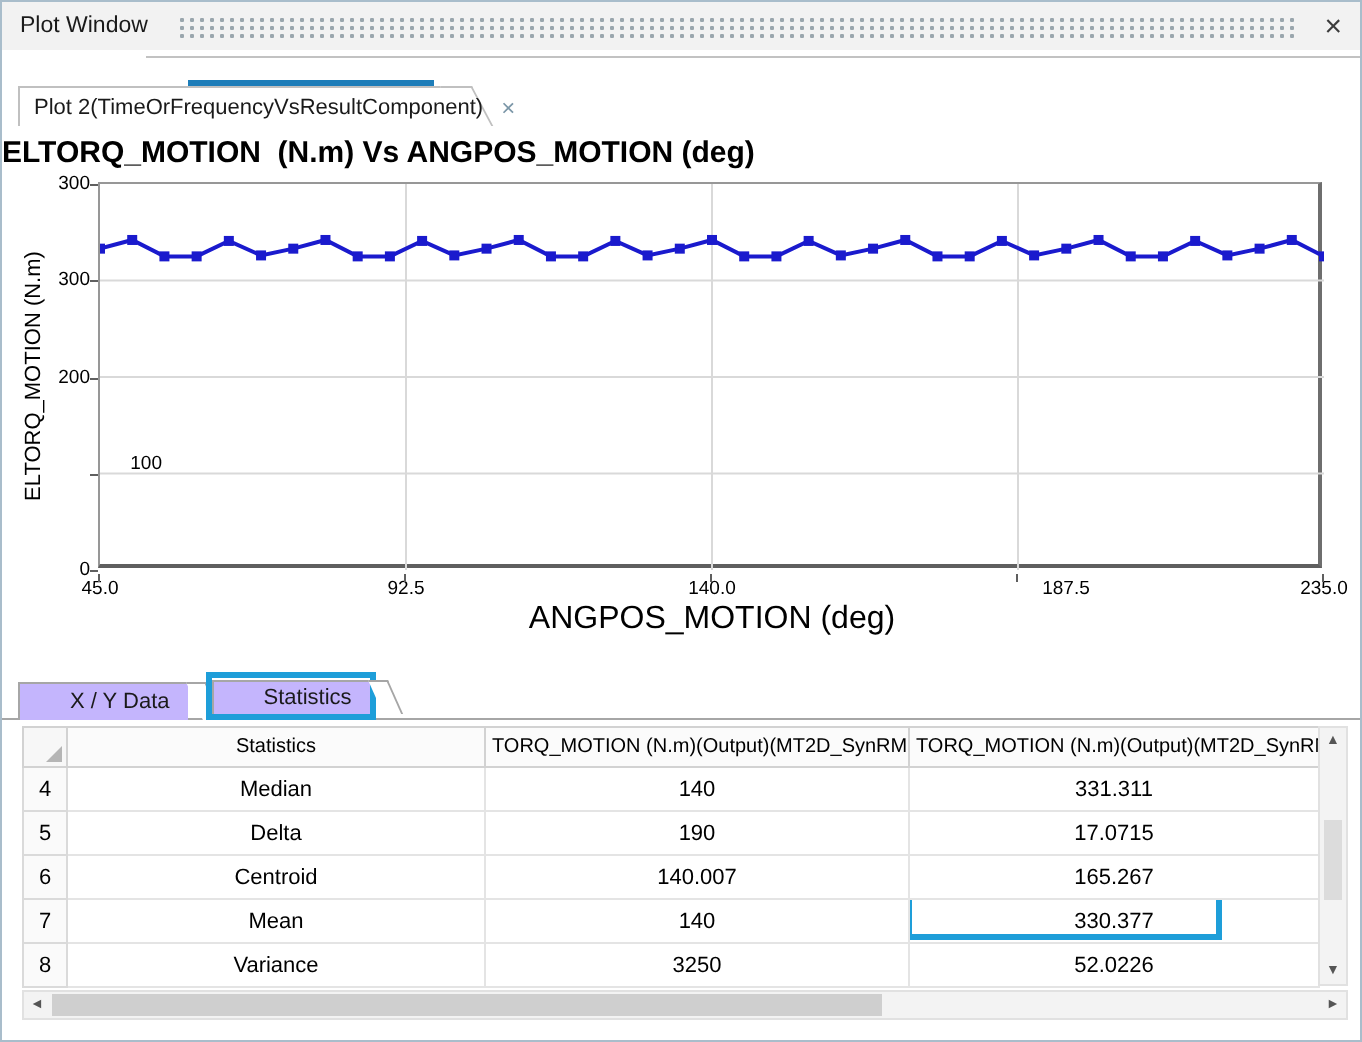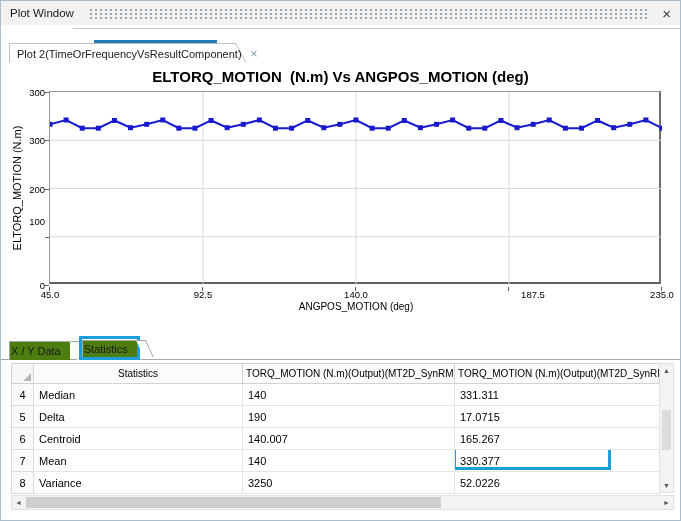--- a/index.html
+++ b/index.html
@@ -26,50 +26,50 @@
   .tab{position:absolute;left:8px;top:18px;height:20px;width:212px;background:#fff;
     border-left:1px solid #c0c0c0;border-top:1px solid #c0c0c0;
     display:flex;align-items:center;padding-left:7px;font-size:11px;color:#1a1a1a;}
   .tab::after{content:"";position:absolute;top:-1px;right:-15px;width:15px;height:21px;background:#fff;
     border-top:1px solid #c0c0c0;border-right:1px solid #c0c0c0;transform:skewX(28deg);transform-origin:0 0;}
   .tab .lbl{white-space:nowrap;z-index:1;}
   .tabclose{margin-left:9px;font-size:12px;color:#7c97a8;z-index:1;}
 
   
   .chart{position:absolute;left:0;top:62px;width:679px;height:270px;background:#fff;}
-  .chart-title{position:absolute;left:0;right:0;top:5px;text-align:center;
+  .chart-title{position:absolute;left:0;right:0;top:5px;text-align:left;
     font-size:15px;font-weight:bold;color:#000;white-space:pre;}
   .plot{position:absolute;left:48px;top:28px;width:612px;height:193px;background:#fff;
     border:1px solid #979797;border-right:2px solid #6e6e6e;border-bottom:2px solid #5f5f5f;}
   .plot svg{display:block;}
   .ylabel{position:absolute;left:16px;top:125px;transform:translate(-50%,-50%) rotate(-90deg);
     font-size:11px;color:#000;white-space:nowrap;}
-  .xlabel{position:absolute;left:48px;width:614px;top:238px;text-align:center;font-size:10px;color:#000;}
+  .xlabel{position:absolute;left:48px;width:614px;top:238px;text-align:center;font-size:16px;color:#000;}
   .xticks span{position:absolute;top:226px;transform:translateX(-50%);font-size:9.5px;color:#000;}
   .yticks span{position:absolute;left:44px;transform:translate(-100%,-50%);font-size:9.5px;color:#000;}
   .tickmark-y{position:absolute;width:4px;height:1px;background:#5f5f5f;left:44px;}
   .tickmark-x{position:absolute;width:1px;height:4px;background:#5f5f5f;top:224px;}
 
   
   .btabs{position:absolute;left:0;top:332px;width:679px;height:30px;background:#fff;}
   .btab-line{position:absolute;left:0;right:0;top:26px;border-top:1px solid #a6a6a6;}
   .btabs-inner{position:absolute;left:8px;top:4px;height:23px;display:flex;align-items:flex-end;gap:9px;z-index:2;}
-  .btab{position:relative;background:#4d7c0f;border:1px solid #a6a6a6;border-bottom:none;border-right:none;
-    display:inline-flex;align-items:center;padding:0 9px 0 1px;font-size:11px;color:#1a1a1a;}
+  .btab{position:relative;background:#c4b5fd;border:1px solid #a6a6a6;border-bottom:none;border-right:none;
+    display:inline-flex;align-items:center;padding:0 9px 0 25px;font-size:11px;color:#1a1a1a;}
   .btab::after{content:"";position:absolute;top:-1px;right:-9px;width:9px;height:100%;background:#fff;
     border-top:1px solid #a6a6a6;border-right:1px solid #a6a6a6;transform:skewX(24deg);transform-origin:0 0;}
   .btab .lbl{z-index:1;white-space:nowrap;}
   .btab.tall{height:19px;}
   .annot-outline{border:3px solid var(--annot);background:#fff;z-index:3;}
   .annot-outline .btab{height:17px;}
 
   
   .tablewrap{position:absolute;left:10px;top:362px;width:663px;height:130px;}
   table{border-collapse:collapse;table-layout:fixed;width:648px;}
-  th,td{overflow:hidden;white-space:nowrap;}
+  th,td{overflow:hidden;white-space:nowrap;text-align:center;}
   thead th{height:20px;background:#fbfbfb;border:1px solid #d2d2d2;font-weight:normal;
     font-size:10px;color:#000;padding:0 3px;text-align:left;}
   thead th.c{text-align:center;}
   tbody td{height:22px;border:1px solid #e4e4e4;padding:0 5px;font-size:11px;color:#000;background:#fff;}
   td.rownum{text-align:center;background:#fafafa;border-color:#dadada;padding:0;}
   th.corner{position:relative;background:#f7f7f7;}
   .tri{position:absolute;right:2px;bottom:2px;width:0;height:0;
     border-left:8px solid transparent;border-bottom:8px solid #b5b5b5;}
   .annot-box{position:absolute;left:-2px;top:-4px;width:158px;height:24px;
     border:3px solid var(--annot);pointer-events:none;z-index:4;}
@@ -152,21 +152,21 @@
           <rect x="528.9736842105264" y="33.6875" width="5" height="5" fill="#1a1acd"></rect>
           <rect x="545.078947368421" y="25.9675" width="5" height="5" fill="#1a1acd"></rect>
           <rect x="561.1842105263157" y="33.20500000000001" width="5" height="5" fill="#1a1acd"></rect>
           <rect x="577.2894736842105" y="29.827499999999986" width="5" height="5" fill="#1a1acd"></rect>
           <rect x="593.3947368421053" y="25.485000000000014" width="5" height="5" fill="#1a1acd"></rect>
           <rect x="609.5" y="33.6875" width="5" height="5" fill="#1a1acd"></rect>
         </svg>
     </div>
     <div class="yticks" id="yticks">
         <span style="top: 222px;">0</span>
-        <span style="top: 158px;">100</span>
+        <span style="top: 169px; margin-left: 36px;">100</span>
         <span style="top: 125.5px;">200</span>
         <span style="top: 77.25px;">300</span>
         <span style="top: 29px;">300</span>
       </div>
     <div class="xticks" id="xticks">
         <span style="left: 49px;">45.0</span>
         <span style="left: 202px;">92.5</span>
         <span style="left: 355px;">140.0</span>
         <span style="left: 532px;">187.5</span>
         <span style="left: 661px;">235.0</span>

